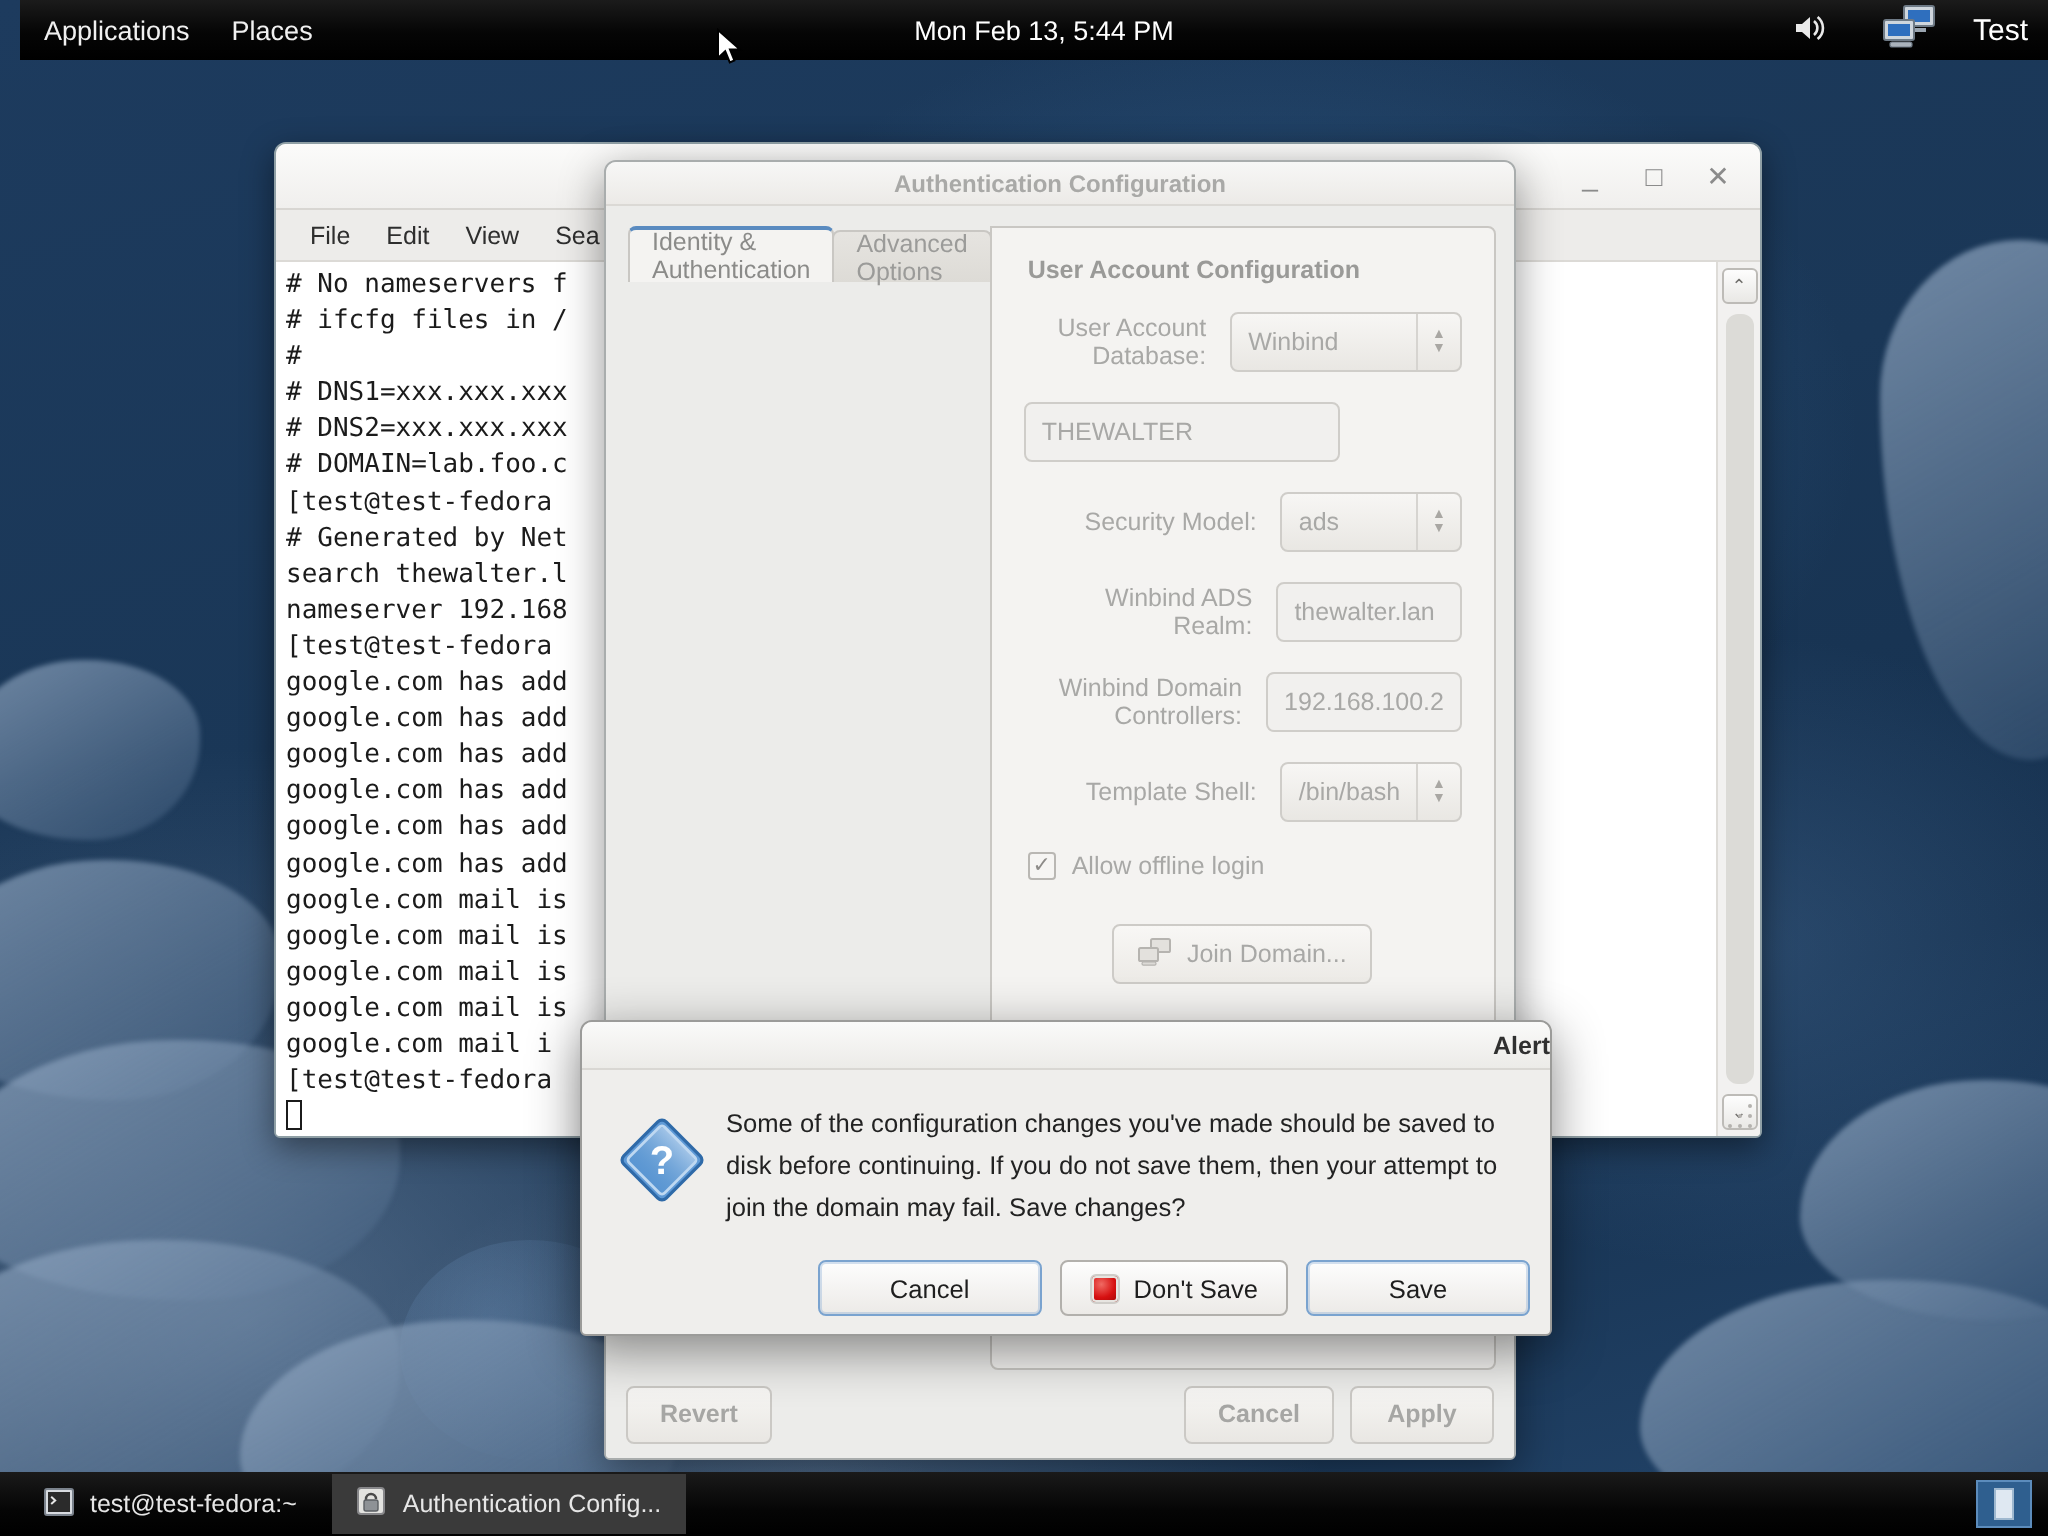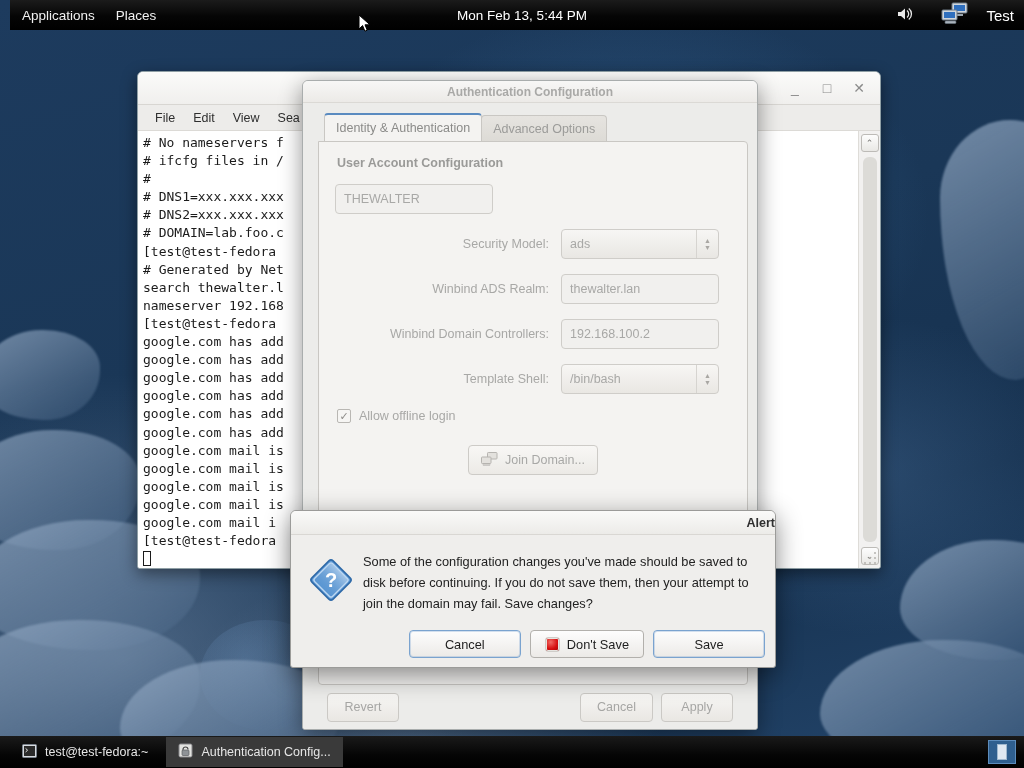--- a/index.html
+++ b/index.html
@@ -149,21 +149,21 @@
     overflow: hidden;
     margin-top: 28px;
   }
   #auth-titlebar {
     height: 22px; flex: 0 0 auto;
     background: linear-gradient(180deg, #f7f7f6 0%, #eceae7 100%);
     border-bottom: 1px solid #dbd9d5;
     display: flex; align-items: center; justify-content: center;
     font-size: 12px; font-weight: bold; color: #a9a9a7;
   }
-  #auth-content { flex: 1 1 auto; padding: 10px 9px 0 15px; display: flex; flex-direction: column; min-height: 0; }
+  #auth-content { flex: 1 1 auto; padding: 10px 9px 0 5px; display: flex; min-height: 0; }
 
   
   #tabstrip { display: flex; align-items: flex-end; height: 28px; padding-left: 6px; }
   .tab {
     height: 26px; padding: 0 11px;
     display: flex; align-items: center;
     font-size: 12.5px; color: #9b9b99;
     border: 1px solid #c9c7c3;
     border-bottom: none;
     border-radius: 4px 4px 0 0;
@@ -221,22 +221,23 @@
   #join-wrap { display: flex; justify-content: center; margin-top: 22px; }
   #join-btn {
     height: 30px; padding: 0 12px;
     display: flex; align-items: center; gap: 7px;
     background: linear-gradient(180deg,#f8f7f5,#eceae6);
     border: 1px solid #cdcbc7; border-radius: 4px;
     font-size: 12.5px; color: #a8a8a6;
   }
   #auth-actionbar {
     flex: 0 0 auto; height: 44px;
-    display: flex; align-items: center; padding: 0 24px;
+    display: flex; align-items: center; padding: 0 10px;
     background: #ececea;
+    font-weight: bold;
   }
   .abtn {
     height: 29px; min-width: 72px; padding: 0 16px;
     display: flex; align-items: center; justify-content: center;
     background: linear-gradient(180deg,#f7f6f4,#e9e7e3);
     border: 1px solid #cbc9c5; border-radius: 4px;
     font-size: 12.5px; color: #a6a6a4;
   }
   #spacer-flex { flex: 1 1 auto; }
 
@@ -421,20 +422,27 @@
         <div class="tab active">
           <span>Identity &amp; Authentication</span>
         </div>
         <div class="tab">
           <span>Advanced Options</span>
         </div>
       </div>
       <div id="tabpage">
         <div id="section-title">User Account Configuration</div>
 
+        <div class="field-row">
+          <div class="field-label" style="width:186px">User Account Database:</div>
+          <div class="ctrl combo" style="width:212px">
+            <span>Winbind</span>
+            <span class="spin">▲<br>▼</span>
+          </div>
+        </div>
 
         <div class="field-row">
           <div class="ctrl entry" style="width:158px">
             <span>THEWALTER</span>
           </div>
         </div>
 
         <div class="field-row">
           <div class="field-label" style="width:226px">Security Model:</div>
           <div class="ctrl combo" style="width:158px">

